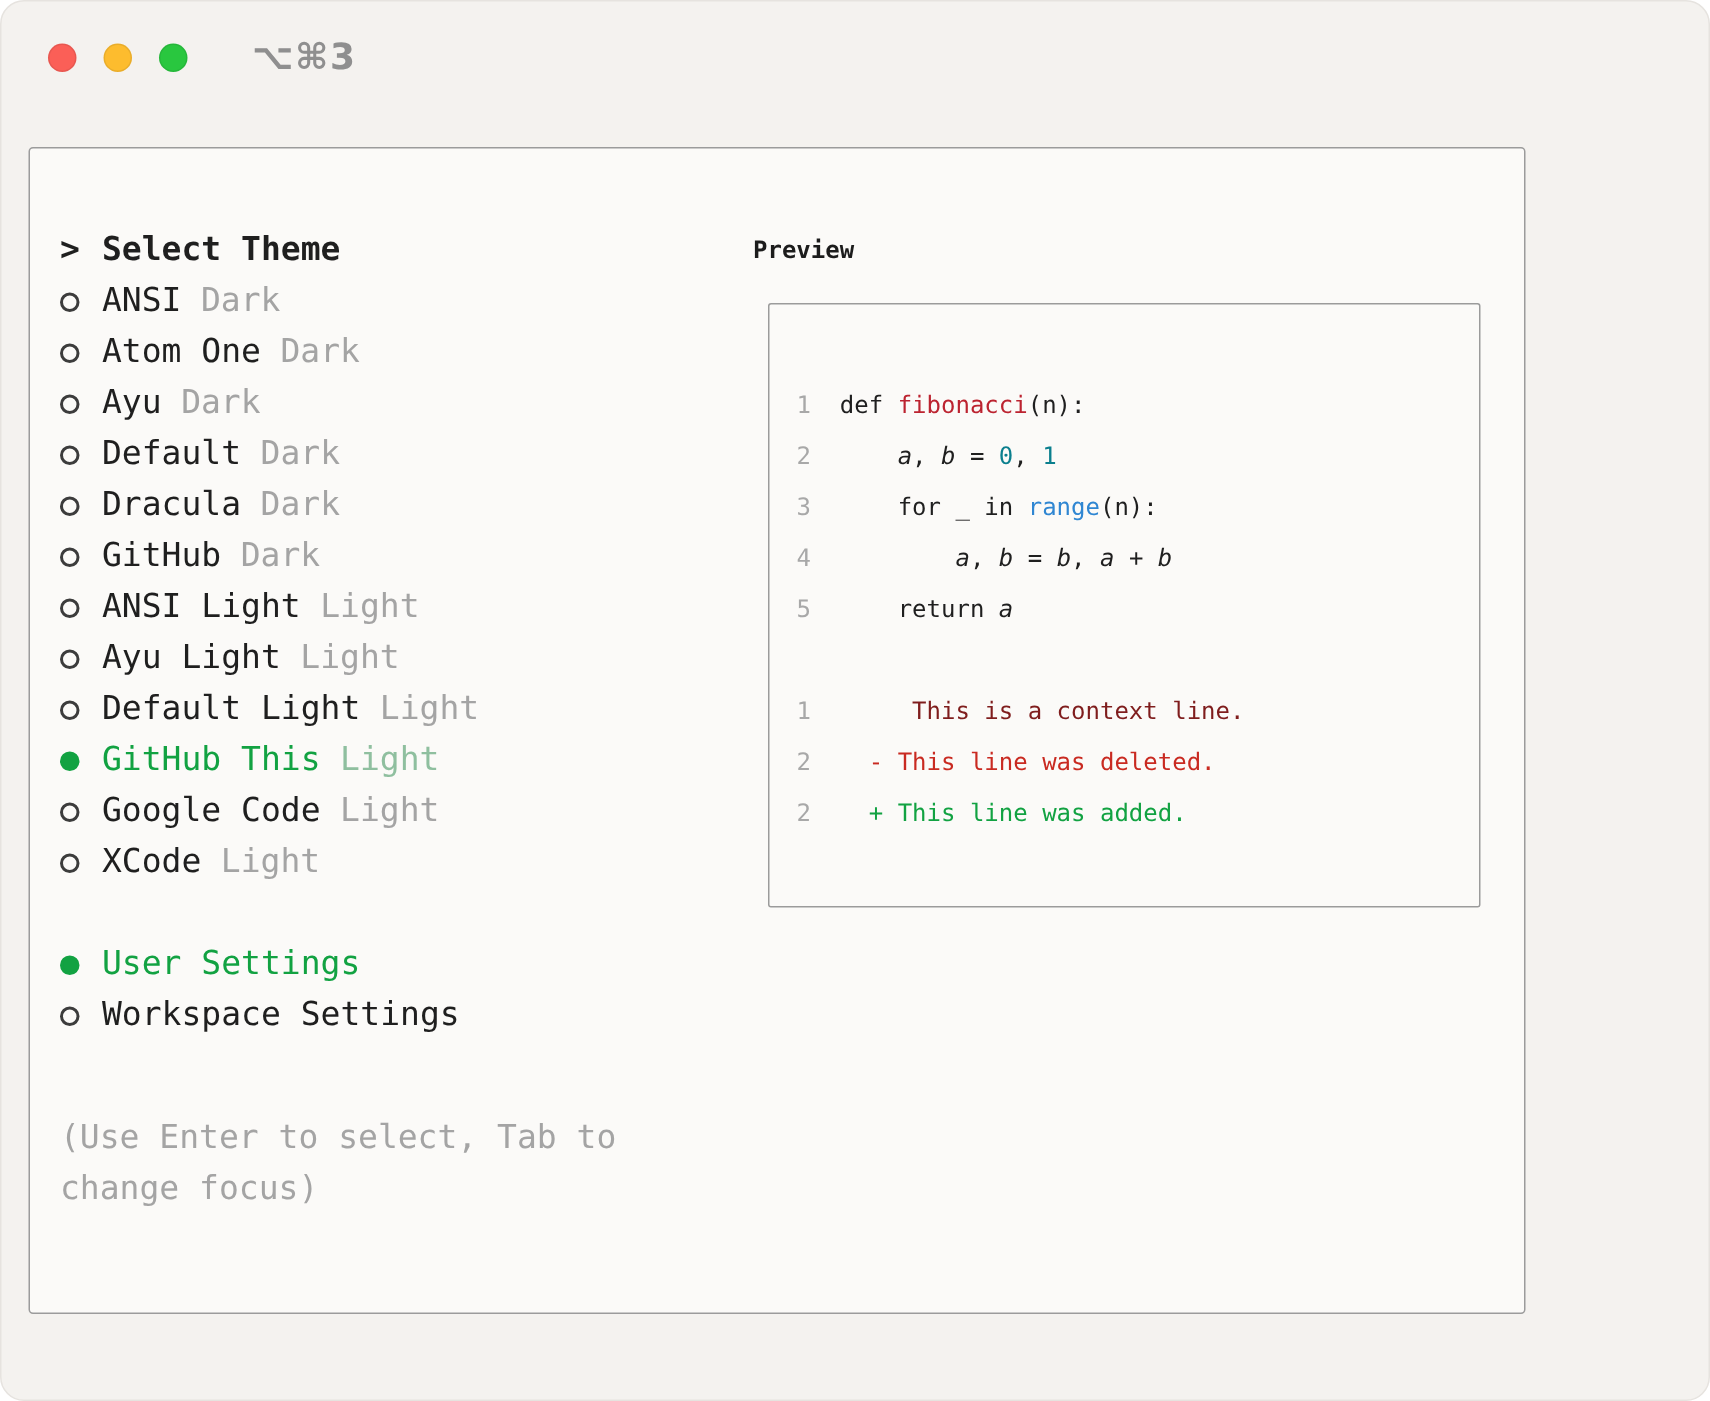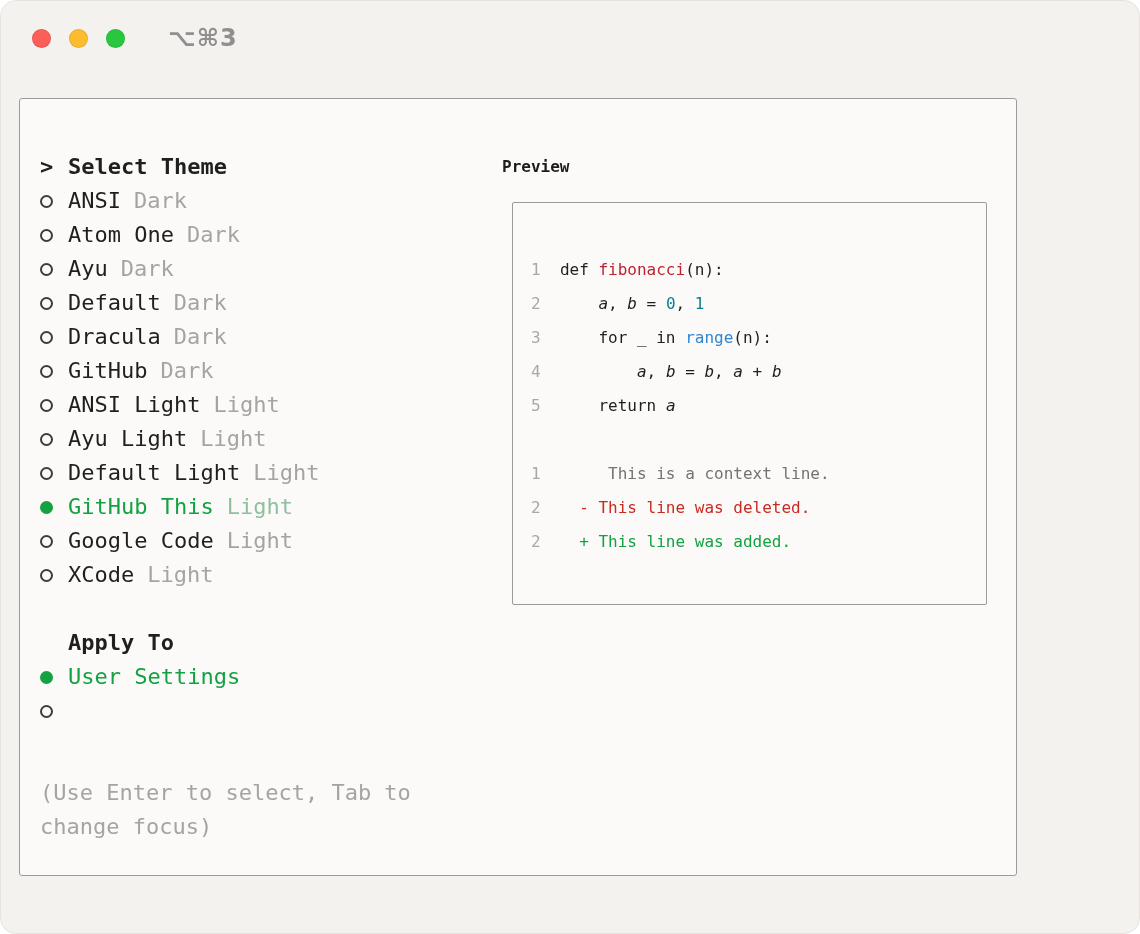--- a/index.html
+++ b/index.html
@@ -73,21 +73,21 @@
     font-size:16px; line-height:34px;
     background:#fbfaf8;
   }
   .code-line { height:34px; white-space:pre; }
   .italic { font-style:italic; }
   .tok-ln  { color:#a8a8a8; }
   .tok-fg  { color:#1f1f1f; }
   .tok-func{ color:var(--func-red); }
   .tok-num { color:var(--num-teal); }
   .tok-call{ color:var(--call-blue); }
-  .tok-ctx { color:#737373; }
+  .tok-ctx { color:#7f1d1d; }
   .tok-del { color:var(--diff-red); }
   .tok-add { color:var(--accent-green); }
 </style>
 </head>
 <body>
 
 <div class="card">
 
   <div class="traffic">
     <span class="tl red"></span>
@@ -113,27 +113,23 @@
           <div class="row"><span class="marker"><span class="ring"></span></span><span class="label">GitHub</span><span class="variant">Dark</span></div>
           <div class="row"><span class="marker"><span class="ring"></span></span><span class="label">ANSI Light</span><span class="variant">Light</span></div>
           <div class="row"><span class="marker"><span class="ring"></span></span><span class="label">Ayu Light</span><span class="variant">Light</span></div>
           <div class="row"><span class="marker"><span class="ring"></span></span><span class="label">Default Light</span><span class="variant">Light</span></div>
           <div class="row selected"><span class="marker"><span class="ring"></span></span><span class="label">GitHub This</span><span class="variant">Light</span></div>
           <div class="row"><span class="marker"><span class="ring"></span></span><span class="label">Google Code</span><span class="variant">Light</span></div>
           <div class="row"><span class="marker"><span class="ring"></span></span><span class="label">XCode</span><span class="variant">Light</span></div>
         </div>
 
       <div class="apply-section">
-        <div class="row">
-          <span class="marker"></span>
-          <span class="bold">Apply To</span>
-        </div>
         <div>
             <div class="row selected"><span class="marker"><span class="ring"></span></span><span class="label">User Settings</span></div>
-            <div class="row"><span class="marker"><span class="ring"></span></span></div>
+            <div class="row"><span class="marker"><span class="ring"></span></span><span class="label">Workspace Settings</span></div>
           </div>
       </div>
 
       <div class="hint">(Use Enter to select, Tab to change focus)</div>
     </div>
 
     <div class="preview-title bold">Preview</div>
     <div class="preview-box">
         <div class="code-line"><span class="tok-ln">1  </span><span class="tok-fg">def </span><span class="tok-func">fibonacci</span><span class="tok-fg">(n):</span></div>
         <div class="code-line"><span class="tok-ln">2  </span><span class="tok-fg">    </span><span class="tok-fg italic">a</span><span class="tok-fg">, </span><span class="tok-fg italic">b</span><span class="tok-fg"> = </span><span class="tok-num">0</span><span class="tok-fg">, </span><span class="tok-num">1</span></div>

